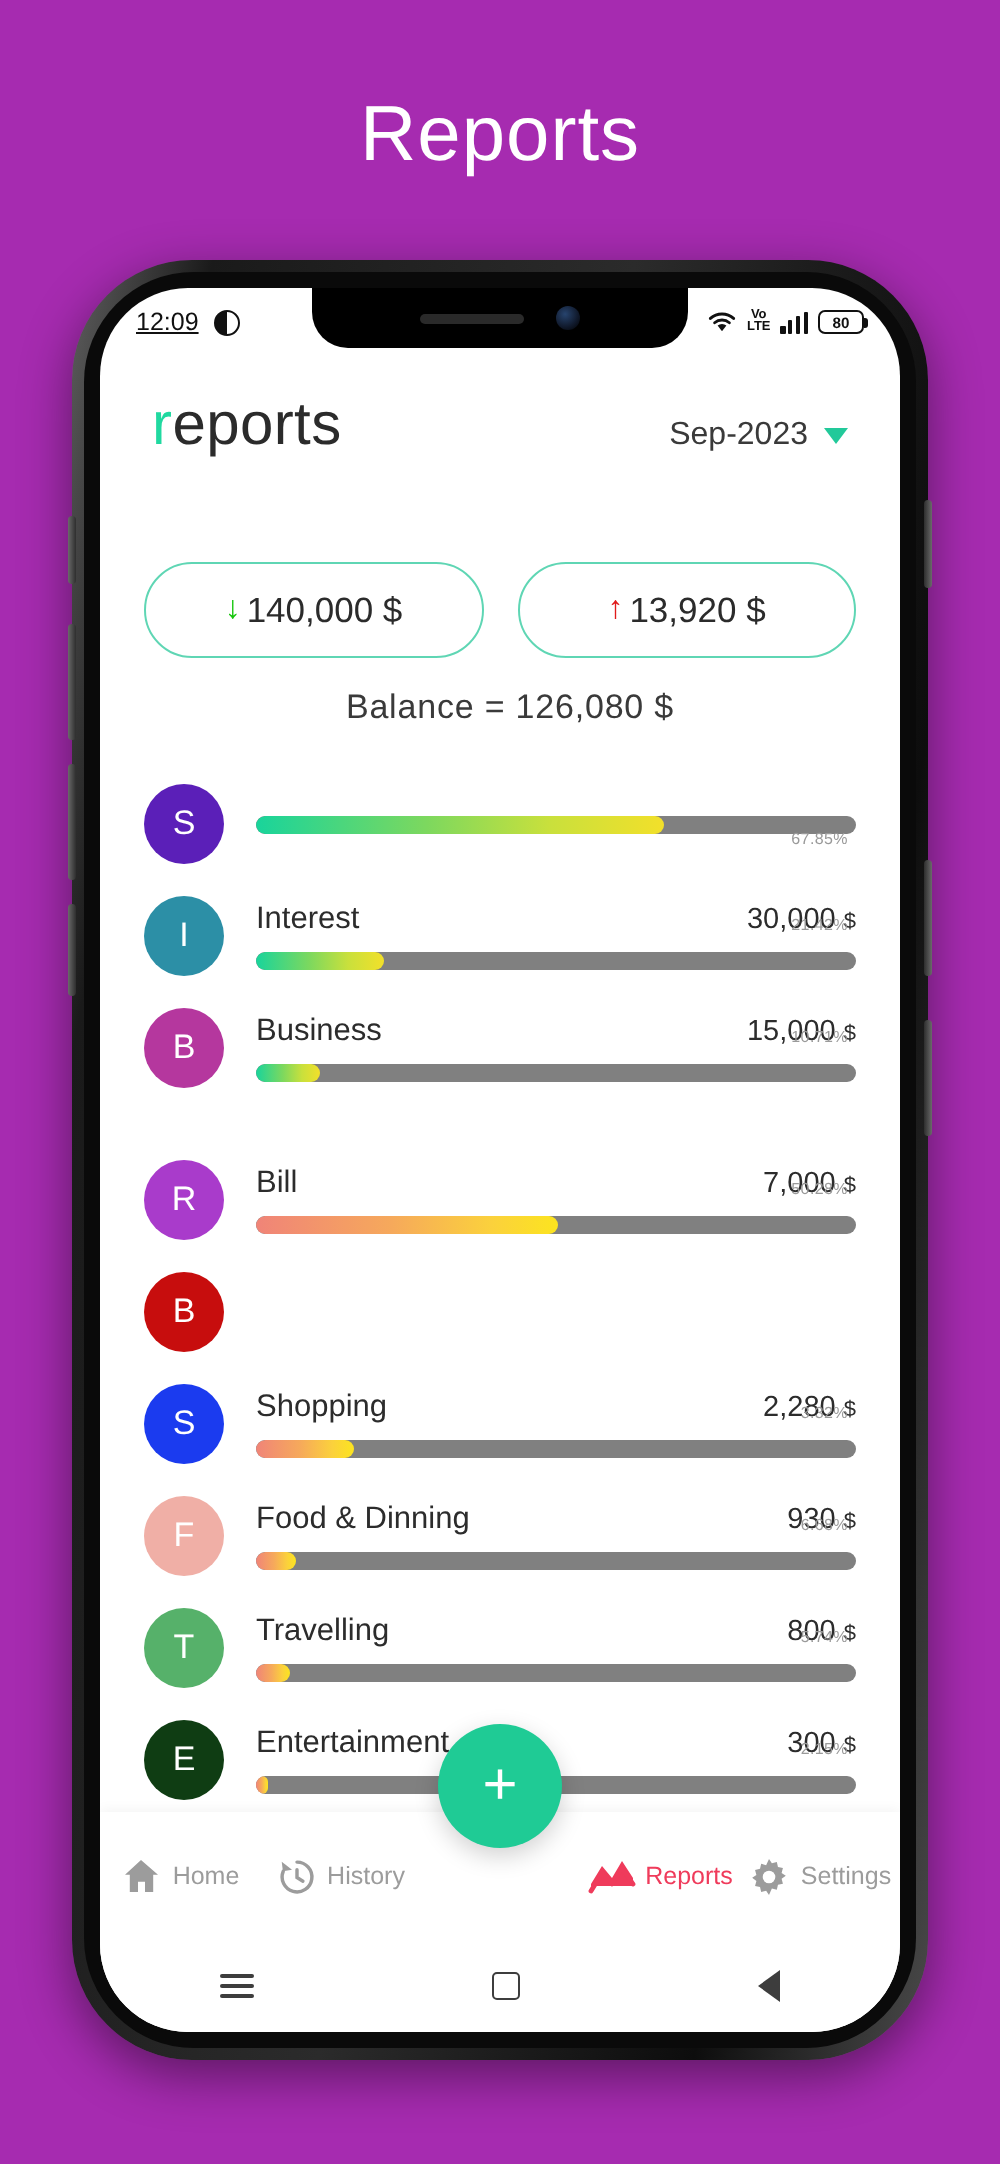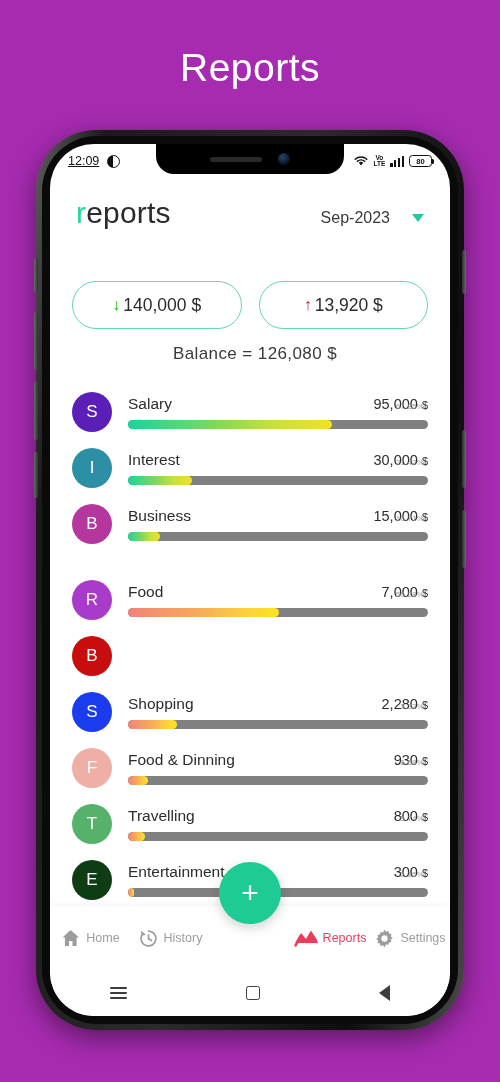--- a/index.html
+++ b/index.html
@@ -104,21 +104,21 @@
 
   
   .app-header {
     position: absolute; top: 52px; left: 0; right: 0;
     display: flex; align-items: baseline; justify-content: space-between;
     padding: 0 26px;
   }
   .brand { font-size: 30px; color: #2b2b2b; font-weight: 400; letter-spacing: .2px; }
   .brand .r { color: #20D9A0; }
   .month-picker {
-    display: flex; align-items: center; gap: 22px;
+    display: flex; align-items: center; gap: 8px;
     font-size: 16px; color: #3a3a3a;
   }
   .caret {
     width: 0; height: 0;
     border-left: 6.5px solid transparent;
     border-right: 6.5px solid transparent;
     border-top: 8px solid #22C99A;
   }
 
   
@@ -298,24 +298,20 @@
       </div>
     </div>
 
     <div class="balance-row">Balance  =  126,080 $</div>
 
     <div class="cat-list">
       <div class="cat-group" id="income-group">
           <div class="cat-row">
             <div class="avatar" style="background: rgb(91, 31, 184);">S</div>
             <div class="cat-body">
-              <div class="cat-top">
-                <span class="cat-name">Salary</span>
-                <span class="cat-amt"><span>95,000</span> <span class="cur">$</span></span>
-              </div>
               <div class="track">
                 <div class="fill income" style="width: 67.9%;"></div>
               </div>
               <div class="pct">67.85%</div>
             </div>
           </div>
           <div class="cat-row">
             <div class="avatar" style="background: rgb(44, 143, 166);">I</div>
             <div class="cat-body">
               <div class="cat-top">
@@ -340,21 +336,21 @@
               </div>
               <div class="pct">10.71%</div>
             </div>
           </div>
         </div>
       <div class="cat-group" id="expense-group">
           <div class="cat-row">
             <div class="avatar" style="background: rgb(169, 59, 203);">R</div>
             <div class="cat-body">
               <div class="cat-top">
-                <span class="cat-name">Food</span>
+                <span class="cat-name">Bill</span>
                 <span class="cat-amt"><span>7,000</span> <span class="cur">$</span></span>
               </div>
               <div class="track">
                 <div class="fill expense" style="width: 50.2%;"></div>
               </div>
               <div class="pct">50.28%</div>
             </div>
           </div>
           <div class="cat-row">
             <div class="avatar" style="background: rgb(199, 13, 13);">B</div>

